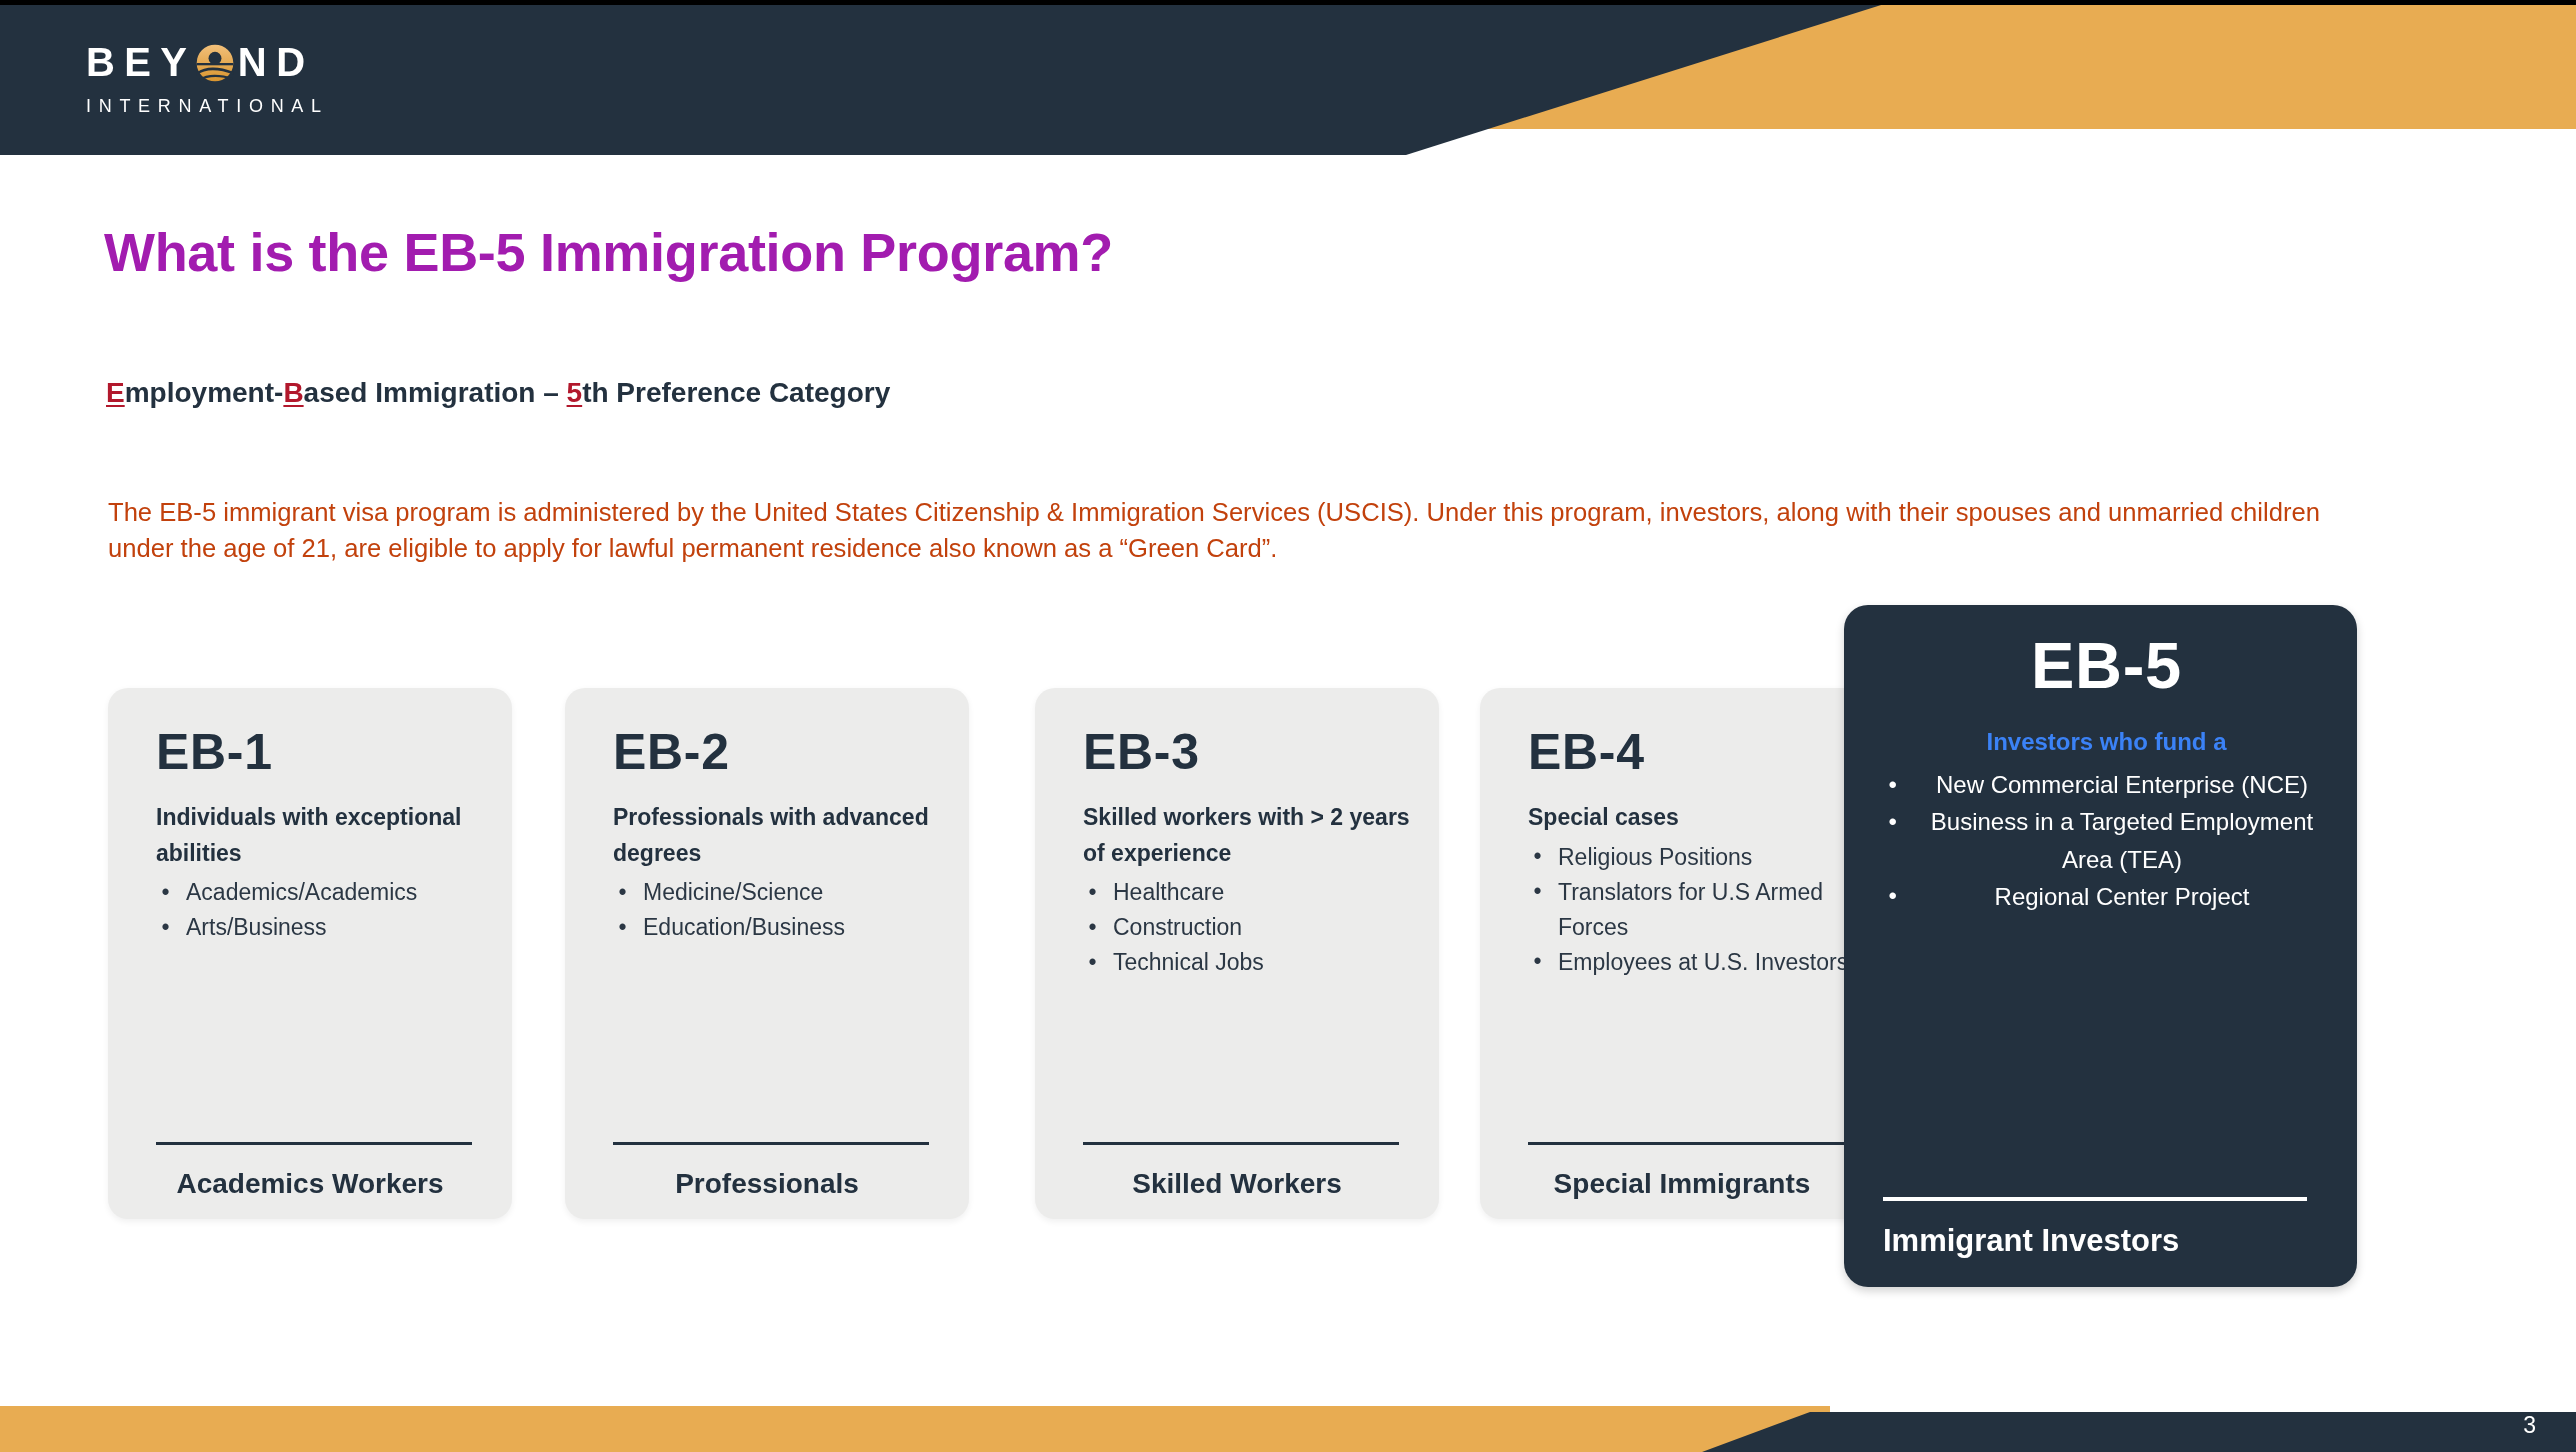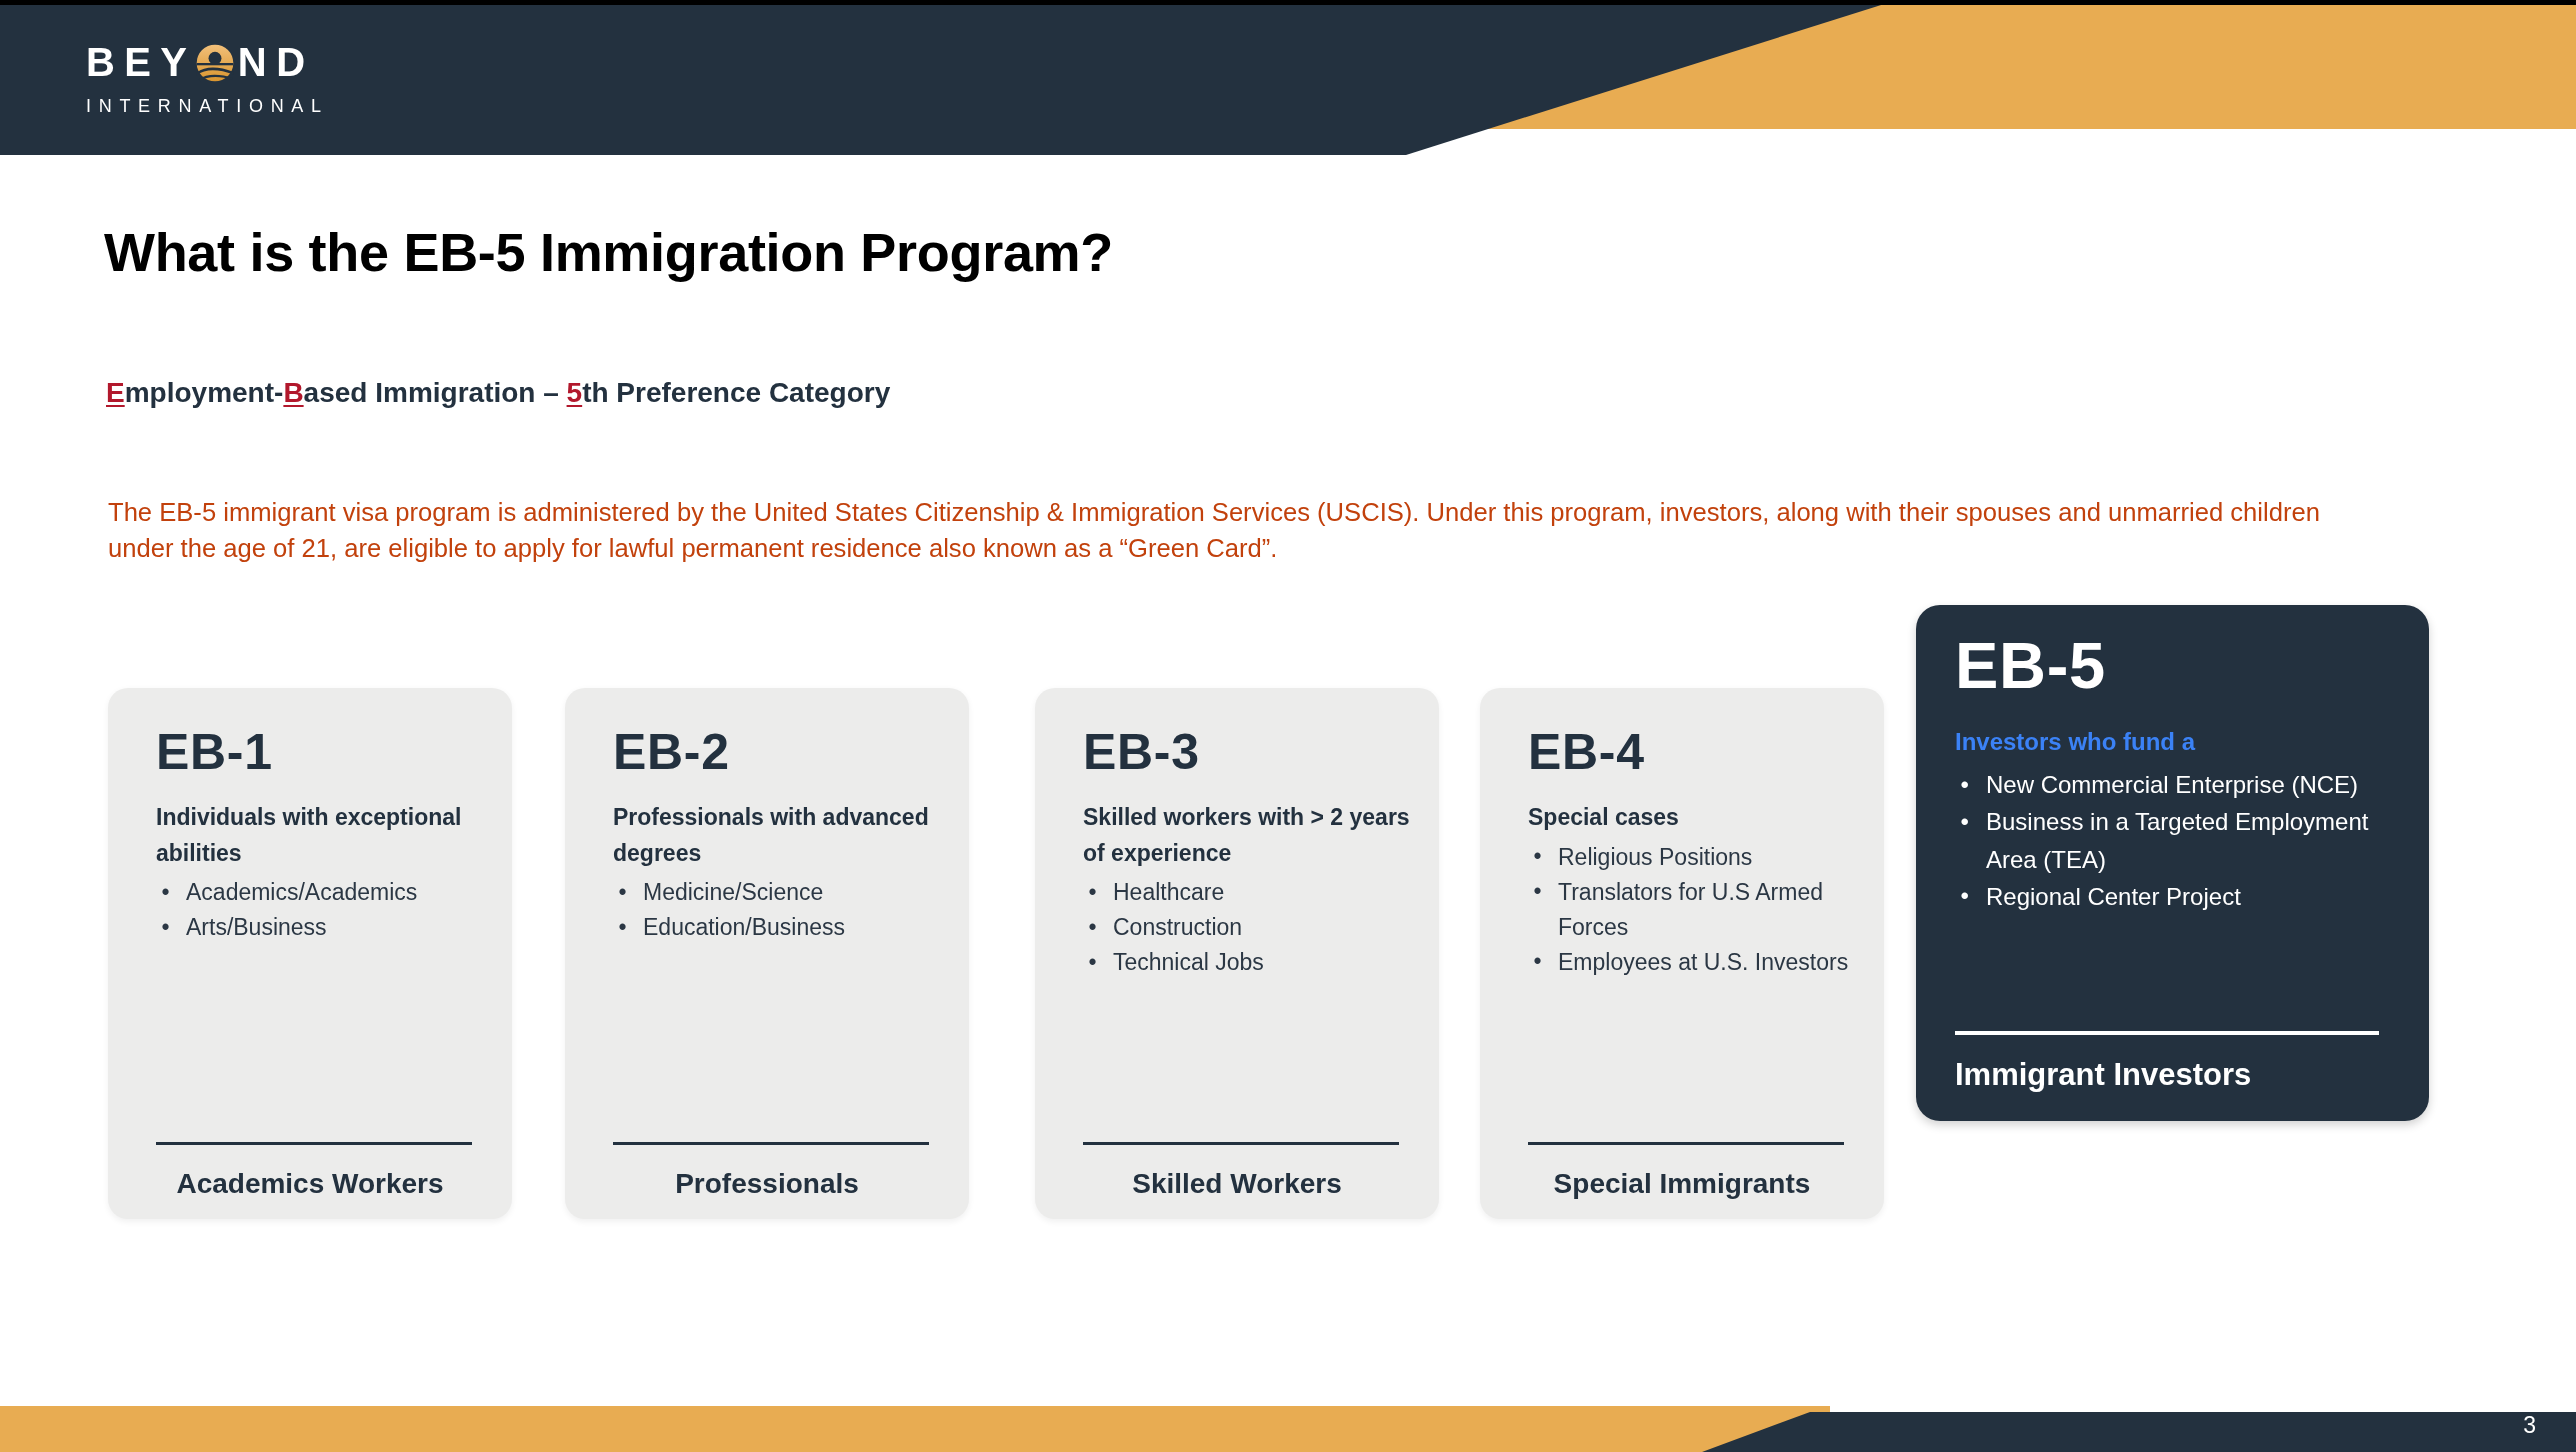--- a/index.html
+++ b/index.html
@@ -41,21 +41,21 @@
   }
   .logo-sub {
     color:#ffffff; font-size:18px; font-weight:normal;
     letter-spacing:7.7px; line-height:1; margin-top:15px; white-space:nowrap;
   }
   .logo-mark { display:inline-block; width:38px; height:38px; margin:0 3.4px 0 0; position:relative; top:1.3px;}
 
   
   .title {
     position:absolute; left:104px; top:221px;
-    font-size:54px; font-weight:bold; color:#000000;
+    font-size:54px; font-weight:bold; color:#a21caf;
     letter-spacing:-0.3px; white-space:nowrap;
   }
   .subtitle {
     position:absolute; left:106px; top:377px;
     font-size:28px; font-weight:bold; color:#23313f;
     white-space:nowrap;
   }
   .subtitle .hl { color:#b2182c; text-decoration:underline; text-underline-offset:3.4px; }
 
   .body-text {
@@ -97,23 +97,24 @@
     position:absolute; left:48px; width:316px; height:3.4px;
     background:#23313f; bottom:74px;
   }
   .card-footer {
     position:absolute; left:0; right:0; bottom:19px; text-align:center;
     font-size:28px; font-weight:bold; color:#23313f;
   }
 
   
   .card5 {
-    position:absolute; left:1916px; top:605px; width:513px; height:516px;
+    position:absolute; left:1844px; top:605px; width:513px; height:682px;
     background:#23313f; border-radius:24px;
     box-shadow:0 4px 9.4px rgba(0,0,0,0.18);
+    text-align:center;
   }
   .card5-inner { position:absolute; left:39px; right:27px; top:28px; }
   .card5-code {
     font-size:65px; font-weight:bold; color:#ffffff; line-height:1; letter-spacing:0.7px;
   }
   .card5-head {
     font-size:24px; font-weight:bold; color:#3b82f6; margin-top:25.6px; line-height:1.5;
   }
   .card5-list { list-style:none; margin-top:6.7px; }
   .card5-list li {

